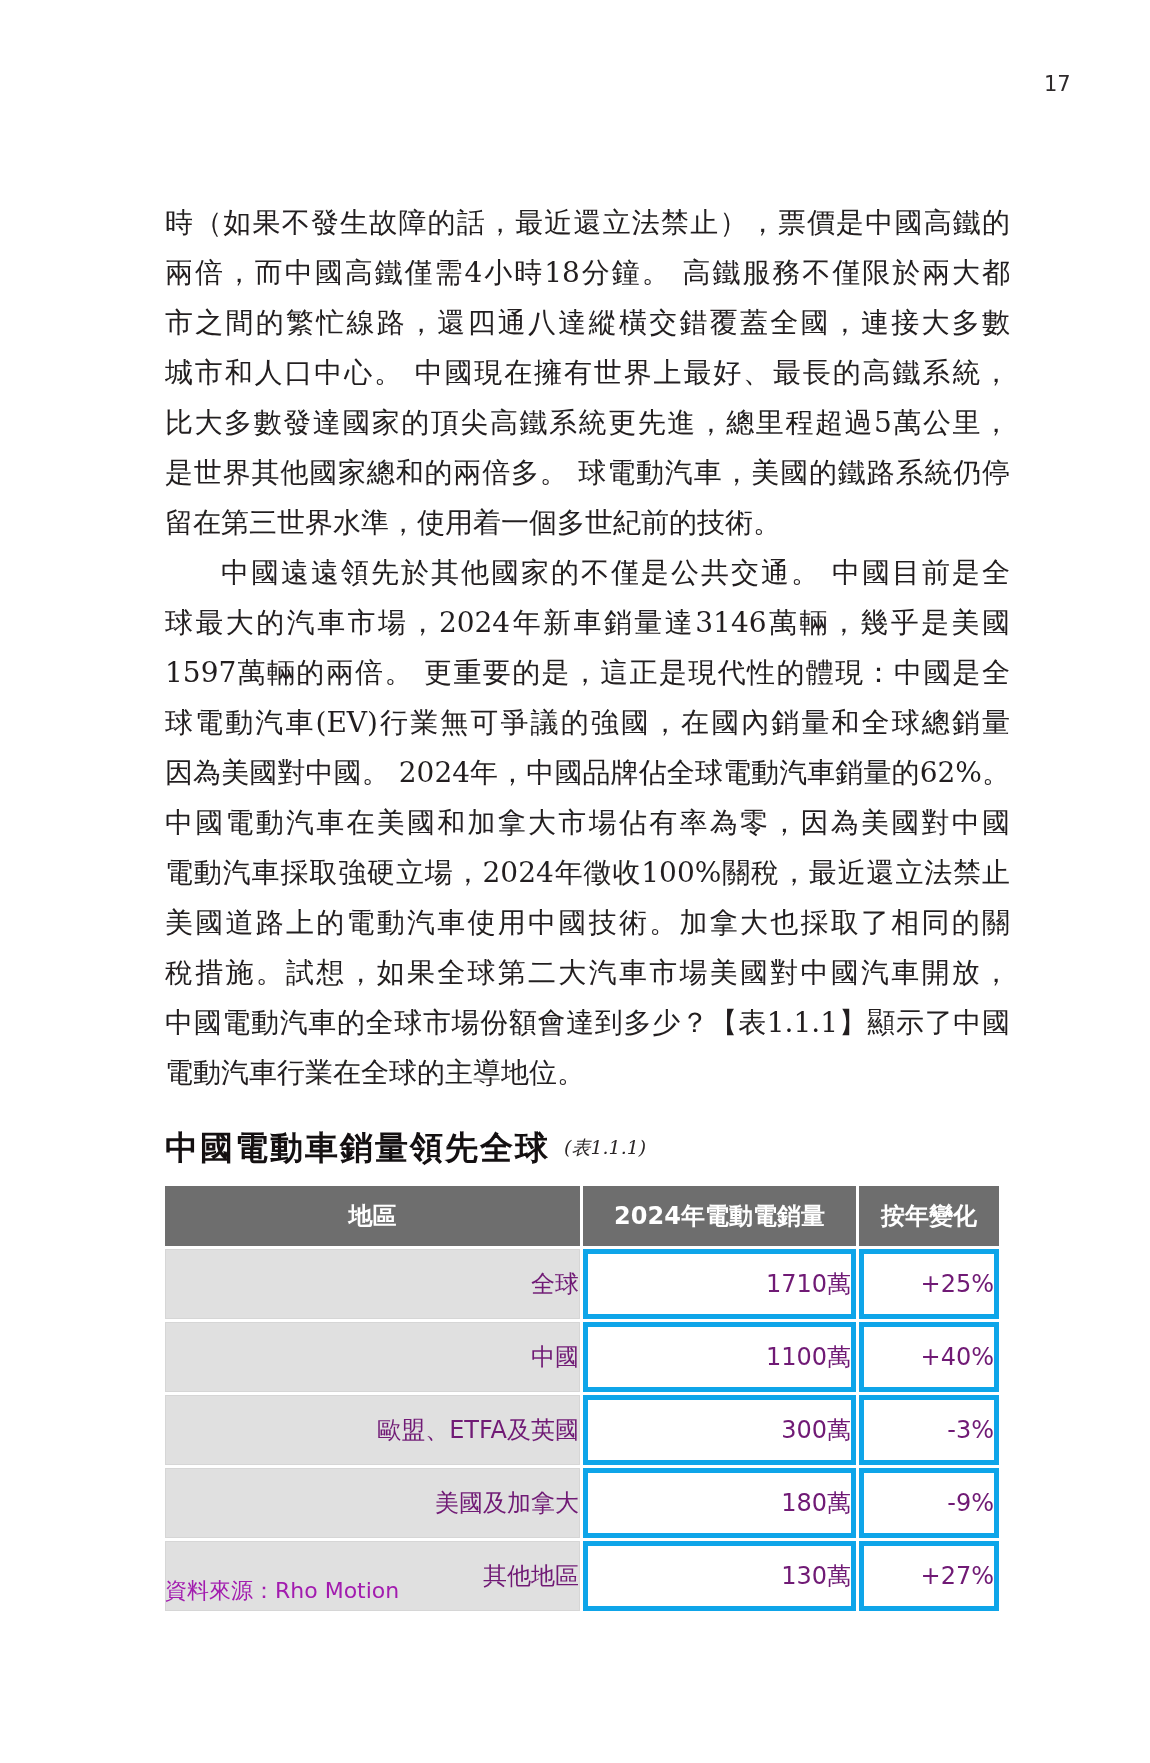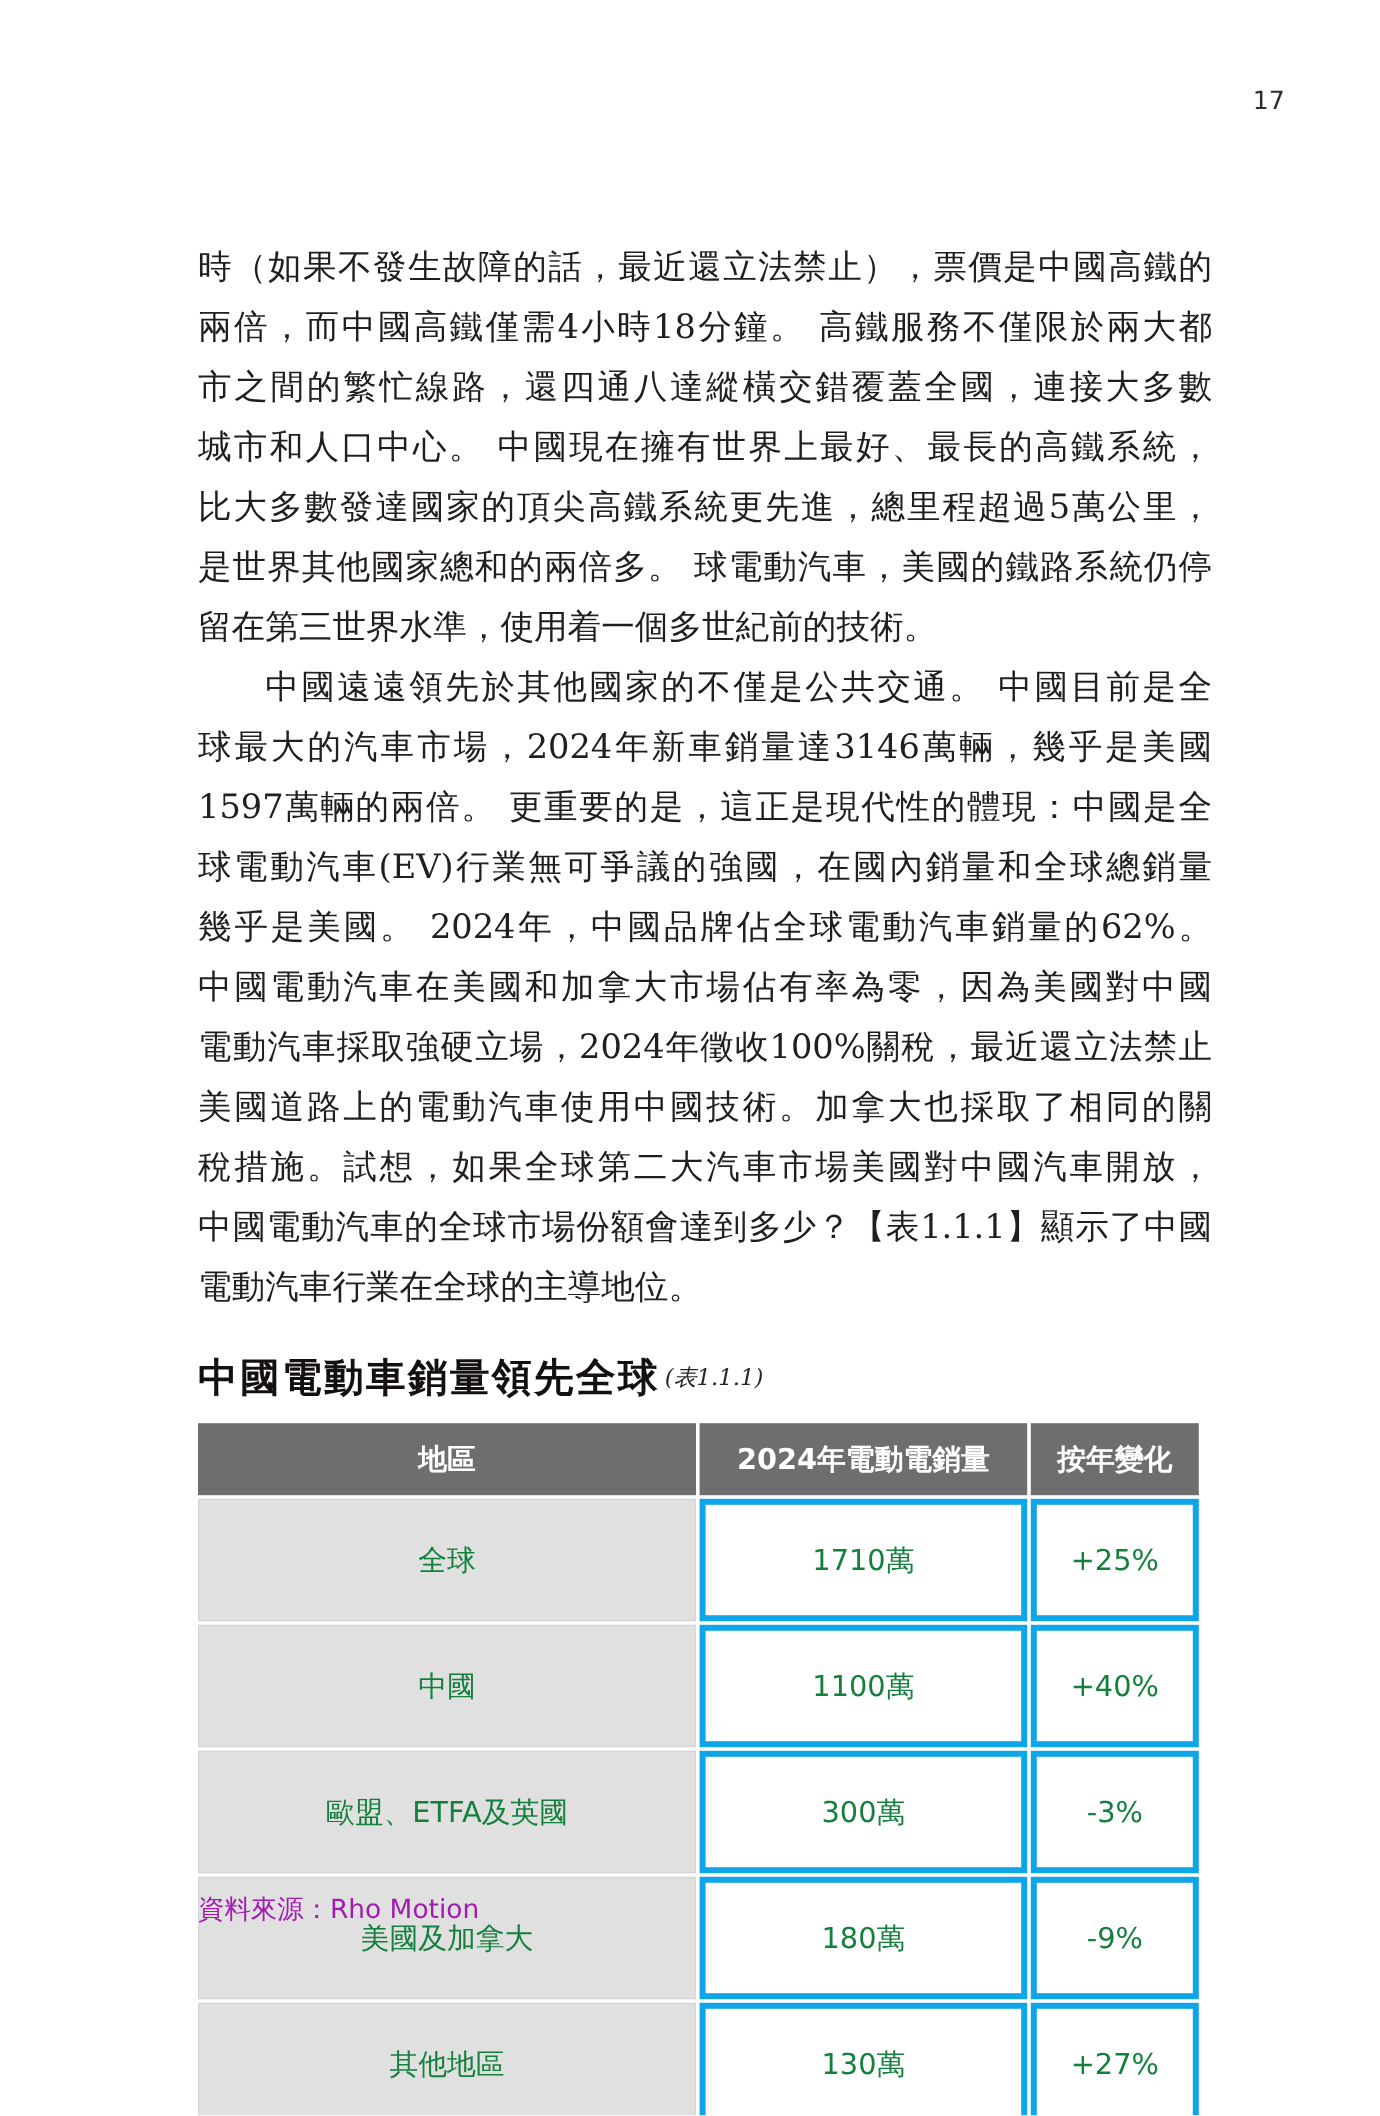--- a/index.html
+++ b/index.html
@@ -49,21 +49,21 @@
   }
   .table-title .tt {
     font-size: 33px;
     font-weight: bold;
     letter-spacing: 2px;
   }
   .table-title .tref {
     font-size: 19px;
     font-style: italic;
     font-family: "DejaVu Serif", serif;
-    margin-left: 4px;
+    margin-left: 14px;
     vertical-align: 5px;
     color: #2b2627;
   }
   table.ev {
     position: absolute;
     left: 162px;
     top: 1183px;
     border-collapse: separate;
     border-spacing: 3px;
     font-family: "DejaVu Sans", "Liberation Sans", sans-serif;
@@ -77,25 +77,25 @@
     color: #ffffff;
     font-size: 24px;
     font-weight: bold;
     height: 60px;
     text-align: center;
     vertical-align: middle;
     padding: 0;
   }
   table.ev td {
     font-size: 24px;
-    color: #15803d;
+    color: #701a75;
     height: 60px;
-    text-align: center;
+    text-align: right;
     vertical-align: middle;
-    padding: 16px;
+    padding: 0;
   }
   table.ev td.c1 { background: var(--row-label-bg, #e0e0e0); border: 1px solid #d6d6d6; }
   table.ev td.c2, table.ev td.c3 { background: #ffffff; border: 5px solid #0ea5e9; }
   .source {
     position: absolute;
     left: 165px;
     top: 1576px;
     font-family: "DejaVu Sans", "Liberation Sans", sans-serif;
     font-size: 22px;
     color: #a21caf;
@@ -113,21 +113,21 @@
     <p class="bl">兩倍，而中國高鐵僅需4小時18分鐘。 高鐵服務不僅限於兩大都</p>
     <p class="bl">市之間的繁忙線路，還四通八達縱橫交錯覆蓋全國，連接大多數</p>
     <p class="bl">城市和人口中心。 中國現在擁有世界上最好、最長的高鐵系統，</p>
     <p class="bl">比大多數發達國家的頂尖高鐵系統更先進，總里程超過5萬公里，</p>
     <p class="bl">是世界其他國家總和的兩倍多。 球電動汽車，美國的鐵路系統仍停</p>
     <p class="bl pend">留在第三世界水準，使用着一個多世紀前的技術。</p>
     <p class="bl pind">中國遠遠領先於其他國家的不僅是公共交通。 中國目前是全</p>
     <p class="bl">球最大的汽車市場，2024年新車銷量達3146萬輛，幾乎是美國</p>
     <p class="bl">1597萬輛的兩倍。 更重要的是，這正是現代性的體現：中國是全</p>
     <p class="bl">球電動汽車(EV)行業無可爭議的強國，在國內銷量和全球總銷量</p>
-    <p class="bl">幾乎是美國。 2024年，中國品牌佔全球電動汽車銷量的62%。</p>
+    <p class="bl">因為美國對中國。 2024年，中國品牌佔全球電動汽車銷量的62%。</p>
     <p class="bl">中國電動汽車在美國和加拿大市場佔有率為零，因為美國對中國</p>
     <p class="bl">電動汽車採取強硬立場，2024年徵收100%關稅，最近還立法禁止</p>
     <p class="bl">美國道路上的電動汽車使用中國技術。加拿大也採取了相同的關</p>
     <p class="bl">稅措施。試想，如果全球第二大汽車市場美國對中國汽車開放，</p>
     <p class="bl">中國電動汽車的全球市場份額會達到多少？【表1.1.1】顯示了中國</p>
     <p class="bl pend">電動汽車行業在全球的主導地位。</p>
   </div>
 
   <div class="table-title">
     <span class="tt">中國電動車銷量領先全球</span><span class="tref">(表1.1.1)</span>

